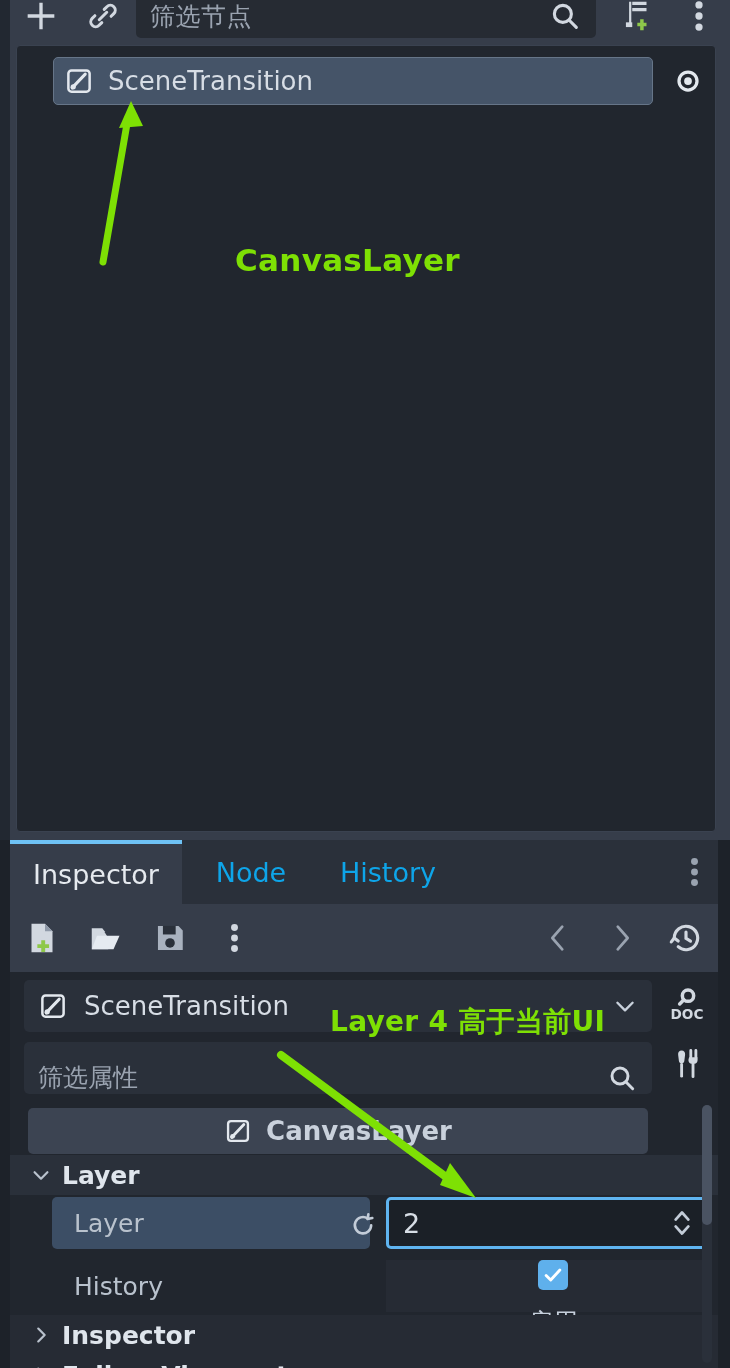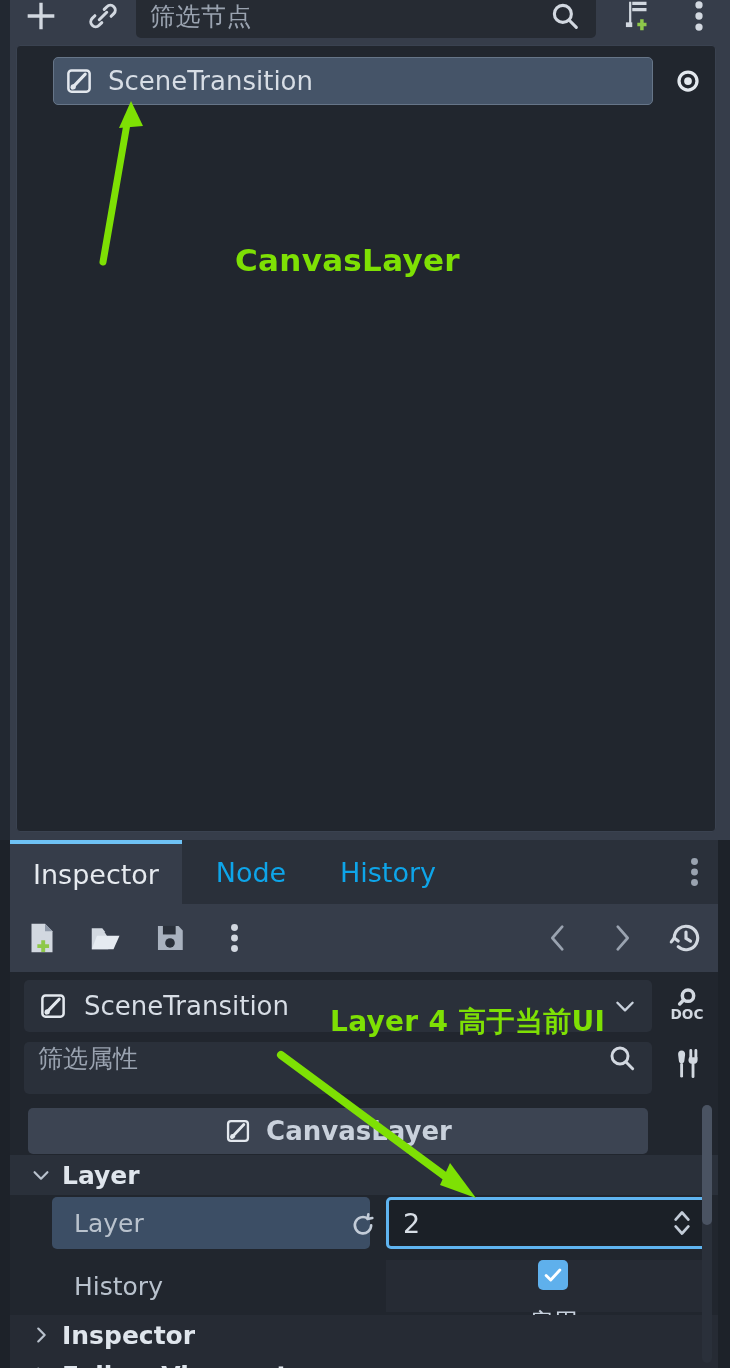--- a/index.html
+++ b/index.html
@@ -215,21 +215,21 @@
     display: flex; align-items: center; justify-content: center;
   }
 
   .filter-prop-field {
     position: absolute;
     left: 24px; top: 1042px;
     width: 628px; height: 52px;
     background: #2a303a;
     border-radius: 5px;
     display: flex;
-    align-items: flex-start;
+    align-items: flex-end;
     padding: 0 14px;
   }
   .filter-prop-field .ph {
     flex: 1;
     color: #9aa3b0;
     font-size: 25px;
   }
 
   .class-header {
     position: absolute;

